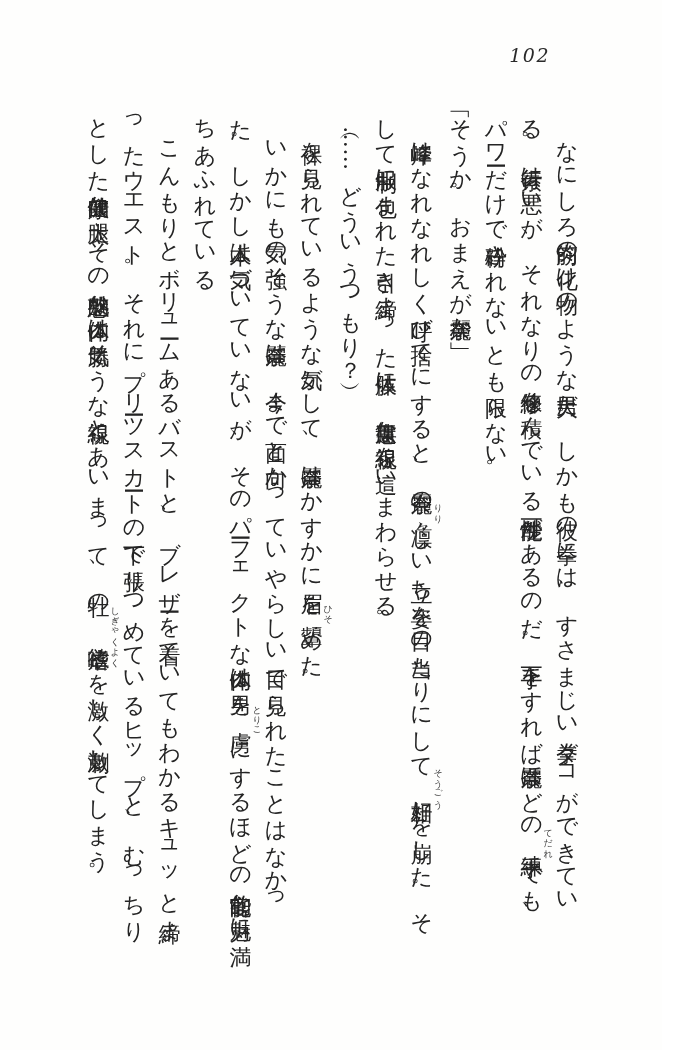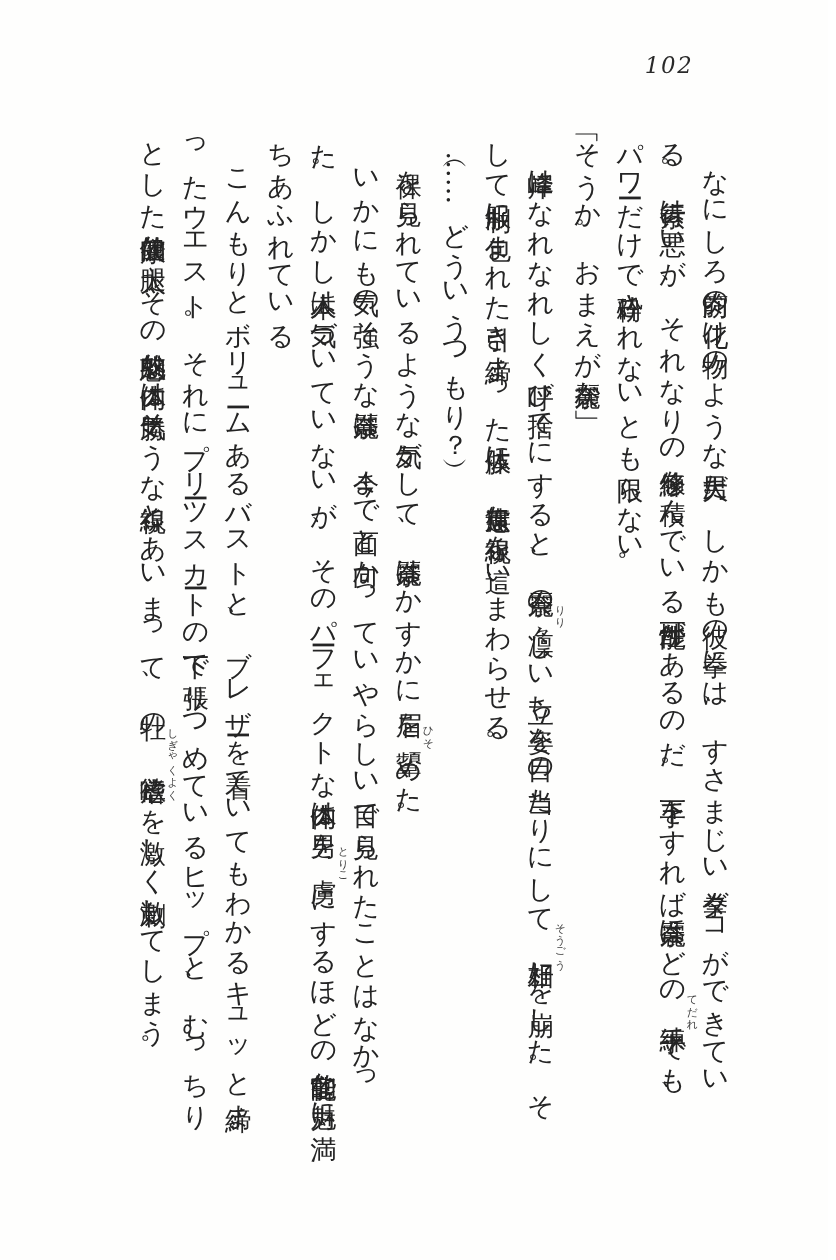--- a/index.html
+++ b/index.html
@@ -8,21 +8,20 @@
     background: #ffffff;
   }
   .page {
     position: relative;
     width: 662px;
     height: 1050px;
     background: #fefefd;
     overflow: hidden;
     font-family: "DejaVu Serif", "Liberation Serif", serif;
     color: #1f1f1f;
-    padding-left: 28px;
   }
   .page-number {
     position: absolute;
     top: 44px;
     right: 112px;
     font-size: 19px;
     font-style: italic;
     letter-spacing: 1.5px;
     color: #2a2a2a;
   }

